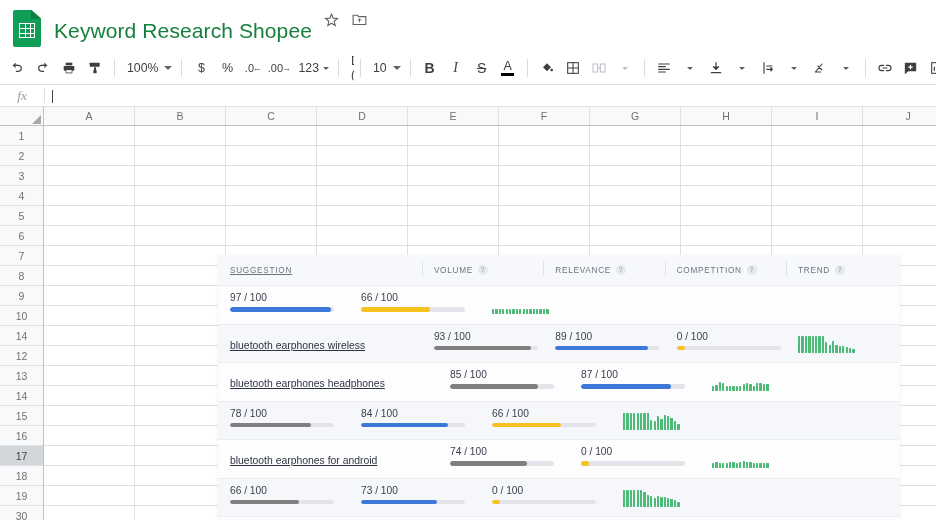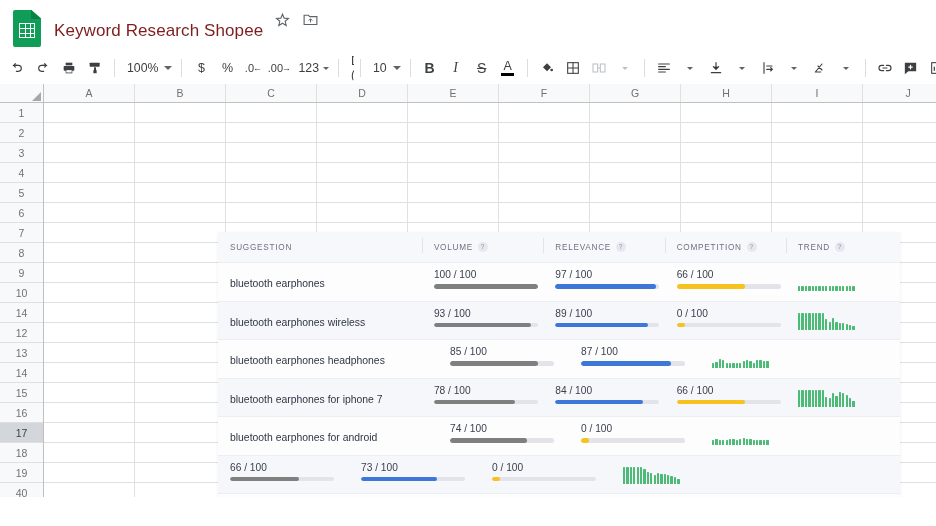--- a/index.html
+++ b/index.html
@@ -34,21 +34,21 @@
   .doc-icon .grid::before {
     content:''; position:absolute; left:0; top:4px; width:100%; height:1.4px; background:#fff;
     box-shadow: 0 5px 0 #fff;
   }
   .doc-icon .grid::after {
     content:''; position:absolute; left:4.6px; top:0; width:1.4px; height:100%; background:#fff;
     box-shadow: 5px 0 0 #fff;
   }
   .title-block { display: flex; flex-direction: column; }
   .title-row { display: flex; align-items: center; gap: 11px; height: 26px; }
-  .doc-title { font-size: 17px; color: #7f1d1d; letter-spacing: .1px; white-space: nowrap; margin-top: 24px; }
+  .doc-title { font-size: 21px; color: #15803d; letter-spacing: .1px; white-space: nowrap; margin-top: 24px; }
   .tiny-icon { width: 17px; height: 17px; display:inline-block; position: relative; cursor: pointer; }
   .star-icon svg, .move-icon svg { display:block; }
   .menu-row { display: flex; align-items: center; gap: 0; margin-top: 2px; }
   .menu-item {
     font-size: 12.3px; color: #444746; padding: 2px 7px; cursor: pointer;
     white-space: nowrap; border-radius: 3px;
   }
   .menu-item:first-child { padding-left: 0; }
   .saved-note {
     font-size: 12.1px; color: #5f6368; margin-left: 18px;
@@ -136,21 +136,21 @@
   .kw-th {
     font-size: 8.2px; letter-spacing: .75px; color: #6b7280; text-transform: uppercase;
     display: flex; align-items: center; position: relative;
   }
   .kw-th .bar { position: absolute; left: -12px; top: -4px; width: 1px; height: 15px; background: #dfe3eb; }
   .help-dot {
     display: inline-flex; align-items: center; justify-content: center;
     width: 10px; height: 10px; border-radius: 50%; background: #e6e8ef;
     color: #8a90a0; font-size: 6.5px; margin-left: 5px; line-height: 1;
   }
-  .c-sugg { width: 220px; }
+  .c-sugg { width: 220px; text-decoration: underline; }
   .c-vol  { width: 131px; }
   .c-rel  { width: 131px; }
   .c-comp { width: 131px; }
   .c-trend{ width: 110px; }
 
   .kw-row {
     display: flex; align-items: flex-start; height: 38.5px; padding: 0 0 0 12px;
     border-top: 1px solid #ebeef3; background: #fdfdfe;
   }
   .kw-row.alt { background: #f6f7fa; }
@@ -335,20 +335,25 @@
         </svg>
     </div>
     <div class="tb-btn">
       <svg width="16" height="16" viewBox="0 0 24 24" fill="none" stroke="#3c4043" stroke-width="1.6">
           <rect x="4" y="4" width="16" height="16"></rect>
           <path d="M8 16V10M12 16V7M16 16v-4" stroke-width="1.8"></path>
         </svg>
     </div>
   </div>
 
+  <div class="formula-bar">
+    <div class="fx-label">fx</div>
+    <div class="fx-divider"></div>
+    <div class="fx-input"><span class="fx-caret"></span><span></span></div>
+  </div>
 
   <div class="grid-wrap">
     <div class="col-header">
       <div class="corner"></div>
       <div id="cols" style="display: flex;">
           <div class="col-cell">A</div>
           <div class="col-cell">B</div>
           <div class="col-cell">C</div>
           <div class="col-cell">D</div>
           <div class="col-cell">E</div>
@@ -373,21 +378,21 @@
           <div class="row-num">10</div>
           <div class="row-num">14</div>
           <div class="row-num">12</div>
           <div class="row-num">13</div>
           <div class="row-num">14</div>
           <div class="row-num">15</div>
           <div class="row-num">16</div>
           <div class="row-num active">17</div>
           <div class="row-num">18</div>
           <div class="row-num">19</div>
-          <div class="row-num">40</div>
+          <div class="row-num">30</div>
         </div>
       <div class="cells" id="cells">
           <div class="cell-row">
             <div class="cell"></div>
             <div class="cell"></div>
             <div class="cell"></div>
             <div class="cell"></div>
             <div class="cell"></div>
             <div class="cell"></div>
             <div class="cell"></div>
@@ -647,27 +652,20 @@
           <span class="help-dot">?</span>
         </div>
         <div class="kw-th c-trend">
             <span class="bar"></span>
           <span>TREND</span>
           <span class="help-dot">?</span>
         </div>
       </div>
       <div id="kw-rows">
           <div class="kw-row">
-            <div class="kw-sugg c-sugg">bluetooth earphones</div>
-            <div class="metric vol c-vol">
-              <div class="val">100 / 100</div>
-              <div class="track">
-                <div class="fill vol" style="width: 100%;"></div>
-              </div>
-            </div>
             <div class="metric rel c-rel">
               <div class="val">97 / 100</div>
               <div class="track">
                 <div class="fill rel" style="width: 97%;"></div>
               </div>
             </div>
             <div class="metric comp c-comp">
               <div class="val">66 / 100</div>
               <div class="track">
                 <div class="fill comp" style="width: 66%;"></div>
@@ -761,21 +759,20 @@
               <i style="height: 8.16px;"></i>
               <i style="height: 6.8px;"></i>
               <i style="height: 5.1px;"></i>
               <i style="height: 8.16px;"></i>
               <i style="height: 7.82px;"></i>
               <i style="height: 7.48px;"></i>
               <i style="height: 7.14px;"></i>
             </div>
           </div>
           <div class="kw-row alt">
-            <div class="kw-sugg c-sugg">bluetooth earphones for iphone 7</div>
             <div class="metric vol c-vol">
               <div class="val">78 / 100</div>
               <div class="track">
                 <div class="fill vol" style="width: 78%;"></div>
               </div>
             </div>
             <div class="metric rel c-rel">
               <div class="val">84 / 100</div>
               <div class="track">
                 <div class="fill rel" style="width: 84%;"></div>

